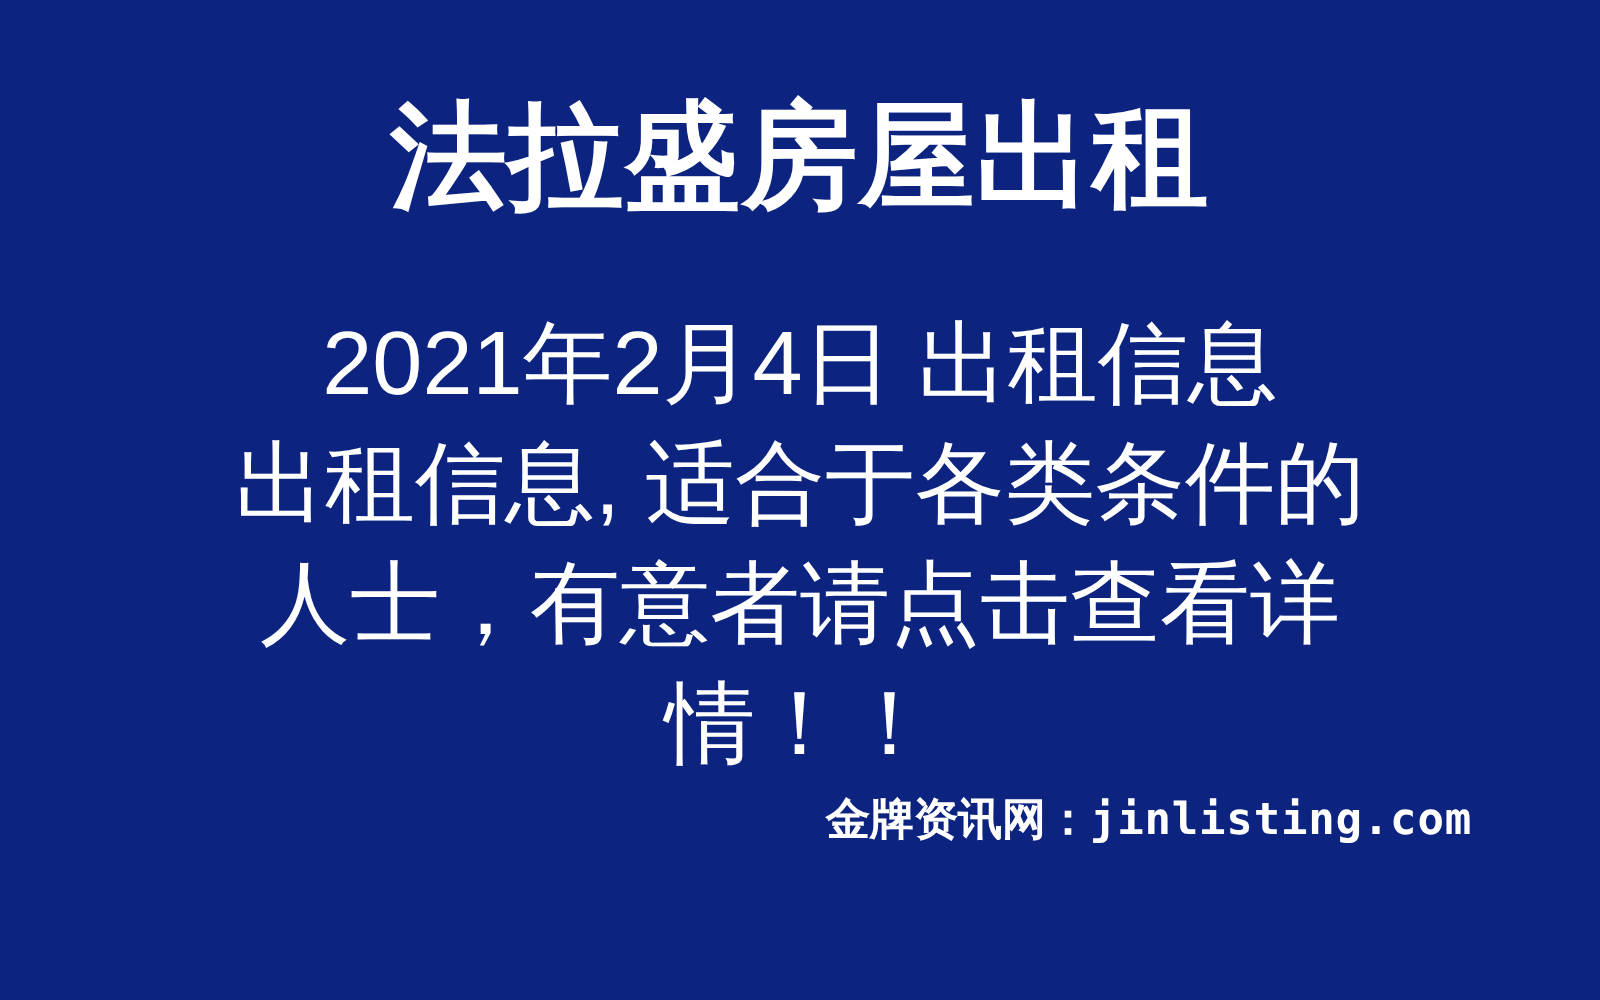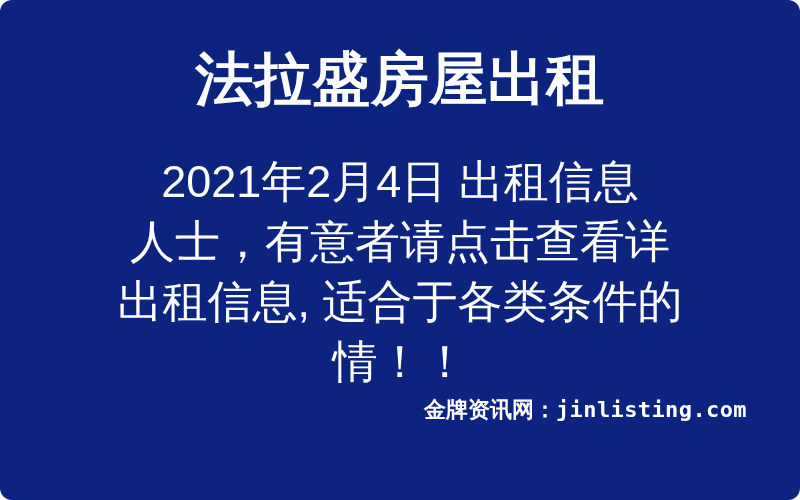--- a/index.html
+++ b/index.html
@@ -58,21 +58,21 @@
     font-size: 45px;
     font-weight: 400;
     line-height: 60px;
     white-space: nowrap;
   }
 
   
   .footer-block {
     position: absolute;
     left: 0;
-    right: 53px;
+    right: 64px;
     top: 396px;
     text-align: right;
   }
   .footer-credit {
     display: inline-block;
     color: #ffffff;
     font-size: 22px;
     font-weight: 700;
     line-height: 28px;
     white-space: nowrap;
@@ -82,30 +82,30 @@
   }
   .footer-credit .site-url {
     font-family: "DejaVu Sans Mono", "Liberation Mono", monospace;
     font-weight: 700;
     letter-spacing: 0.4px;
   }
 </style>
 </head>
 <body>
 
-<div class="poster" style="background: rgb(12, 36, 128); border-radius: 12px;">
+<div class="poster" style="background: rgb(12, 36, 128);">
 
   <div class="title-block">
     <h1 class="poster-title" style="color: rgb(255, 255, 255);">法拉盛房屋出租</h1>
   </div>
 
   <div class="body-block">
     <span class="body-line" style="color: rgb(255, 255, 255);">2021年2月4日  出租信息</span>
+    <span class="body-line" style="color: rgb(255, 255, 255);">出租信息, 适合于各类条件的</span>
     <span class="body-line" style="color: rgb(255, 255, 255);">人士，有意者请点击查看详</span>
-    <span class="body-line" style="color: rgb(255, 255, 255);">出租信息, 适合于各类条件的</span>
     <span class="body-line" style="color: rgb(255, 255, 255);">情！！</span>
   </div>
 
   <div class="footer-block">
     <span class="footer-credit" style="color: rgb(255, 255, 255);"><span class="site-label">金牌资讯网：</span><span class="site-url">jinlisting.com</span></span>
   </div>
 
 </div>
 
 </body></html>

